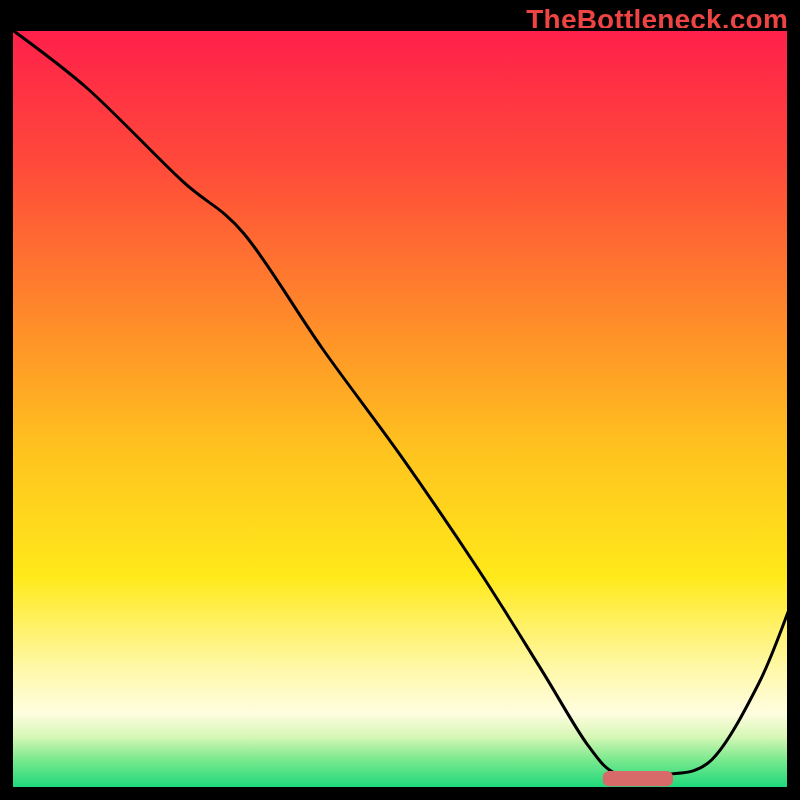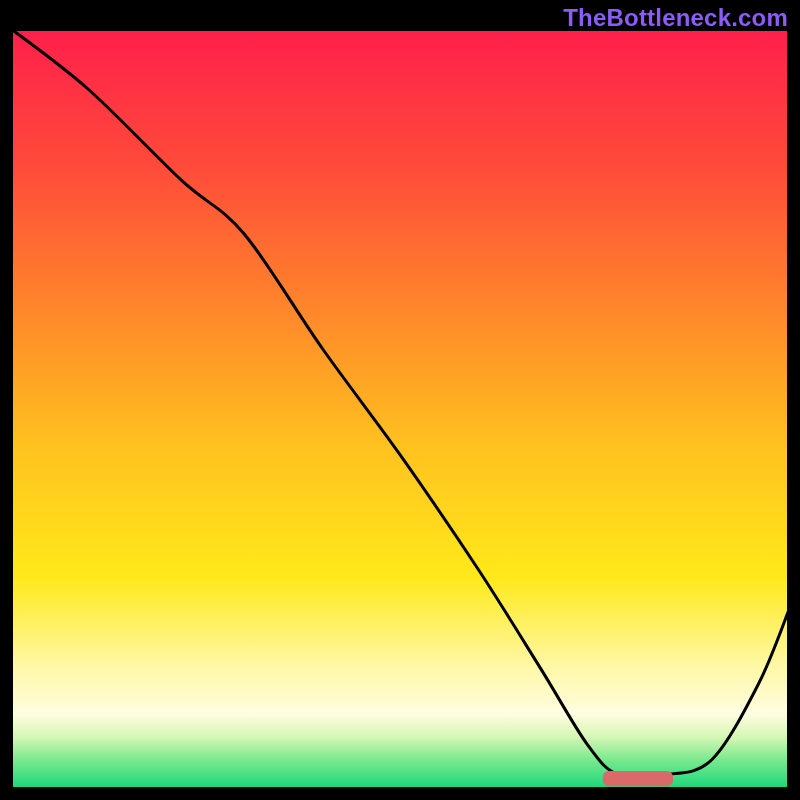--- a/index.html
+++ b/index.html
@@ -23,22 +23,22 @@
     position: absolute;
     left: 0;
     top: 0;
     width: 780px;
     height: 762px;
   }
   .watermark {
     position: absolute;
     top: 4px;
     right: 12px;
-    color: #8b5cf6;
-    font-size: 24px;
+    color: #ef4444;
+    font-size: 28px;
     font-weight: 600;
     letter-spacing: 0.2px;
   }
   svg { display: block; }
 </style>
 </head>
 <body>
 
 <div class="watermark">TheBottleneck.com</div>
 

